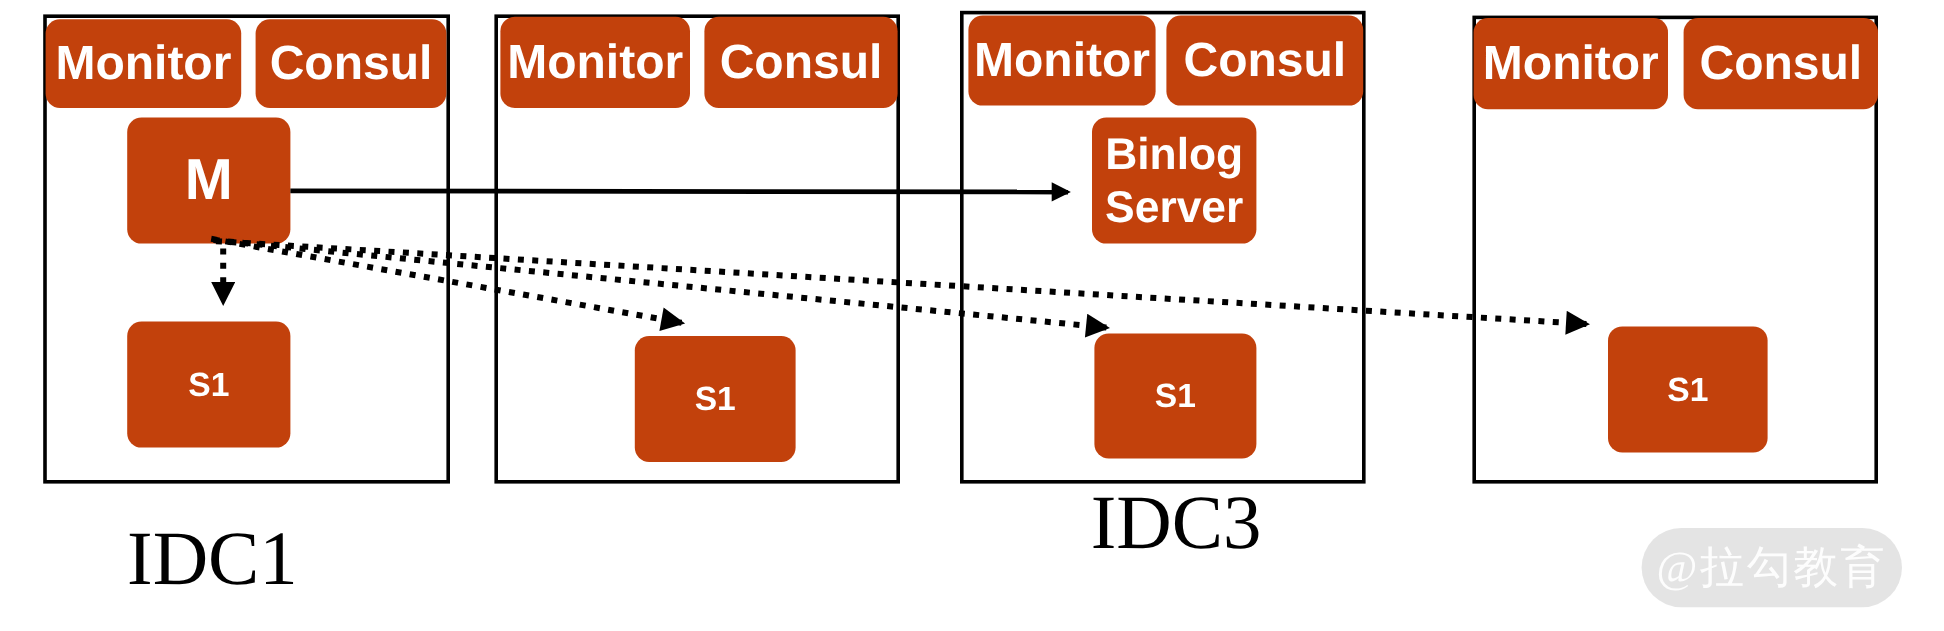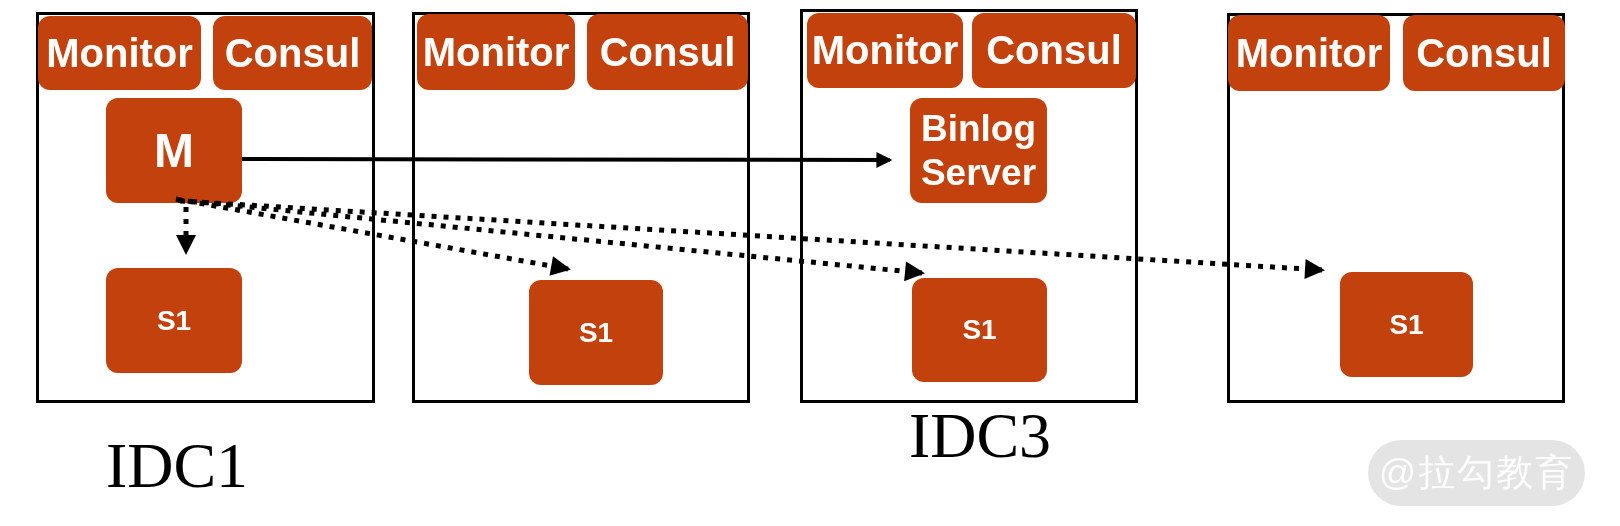--- a/index.html
+++ b/index.html
@@ -23,21 +23,21 @@
     position:absolute;transform:translateX(-50%);
     font-family:"Liberation Serif",serif;font-size:64px;color:#000;
     white-space:nowrap;line-height:1;
   }
   .edges{position:absolute;left:0;top:0;pointer-events:none;}
   .watermark{
     position:absolute;left:1368px;top:440px;width:217px;height:66px;
     border-radius:33px;background:rgba(165,165,165,0.30);
     display:flex;align-items:center;justify-content:center;
     font-size:37px;letter-spacing:2px;color:rgba(255,255,255,0.92);
-    font-family:Liberation Sans, sans-serif;
+    font-family:Liberation Serif, serif;
   }
 </style>
 </head>
 <body>
 
 <div class="stage">
 
   <div class="idc" style="left:36px;top:12px;width:339px;height:391px;">
     <div class="blue svc" style="left:-1px;top:1px;width:163px;height:74px;">Monitor</div>
     <div class="blue svc" style="left:174px;top:1px;width:159px;height:74px;">Consul</div>

